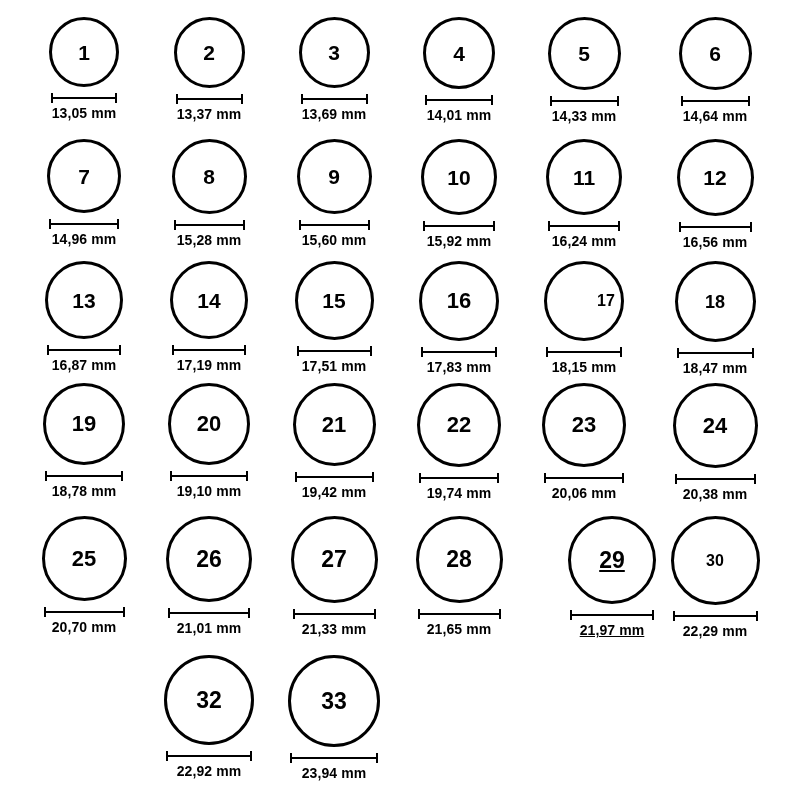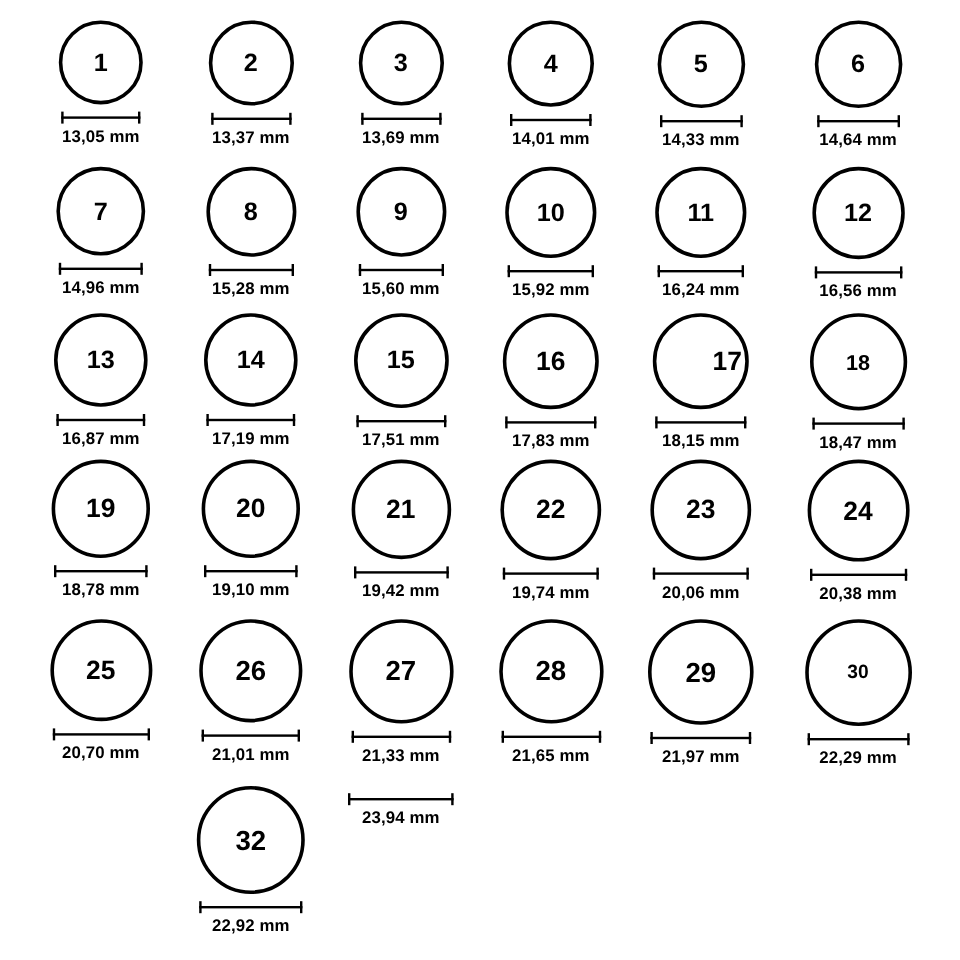--- a/index.html
+++ b/index.html
@@ -247,21 +247,21 @@
       </div>
       <div class="measure" style="width: 76px;">
         <div class="bar"></div>
         <div class="cap left"></div>
         <div class="cap right"></div>
       </div>
       <div class="ring-label">17,83 mm</div>
     </div>
     <div class="ring-cell" style="left: 522px; top: 261px; width: 124px;">
       <div class="ring-circle" style="width: 80px; height: 80px;">
-        <span class="ring-number" style="font-size: 22px; margin-left: 44px;">17</span>
+        <span class="ring-number" style="font-size: 16px; margin-left: 44px;">17</span>
       </div>
       <div class="measure" style="width: 76px;">
         <div class="bar"></div>
         <div class="cap left"></div>
         <div class="cap right"></div>
       </div>
       <div class="ring-label">18,15 mm</div>
     </div>
     <div class="ring-cell" style="left: 653px; top: 261px; width: 124px;">
       <div class="ring-circle" style="width: 81px; height: 81px;">
@@ -377,21 +377,21 @@
       <div class="ring-circle" style="width: 87px; height: 87px;">
         <span class="ring-number" style="font-size: 23px;">28</span>
       </div>
       <div class="measure" style="width: 83px;">
         <div class="bar"></div>
         <div class="cap left"></div>
         <div class="cap right"></div>
       </div>
       <div class="ring-label">21,65 mm</div>
     </div>
-    <div class="ring-cell" style="left: 522px; top: 516px; width: 124px;">
+    <div class="ring-cell" style="left: 550px; top: 516px; width: 124px; text-decoration: underline;">
       <div class="ring-circle" style="width: 88px; height: 88px;">
         <span class="ring-number" style="font-size: 23px;">29</span>
       </div>
       <div class="measure" style="width: 84px;">
         <div class="bar"></div>
         <div class="cap left"></div>
         <div class="cap right"></div>
       </div>
       <div class="ring-label">21,97 mm</div>
     </div>
@@ -411,20 +411,23 @@
         <span class="ring-number" style="font-size: 23px;">32</span>
       </div>
       <div class="measure" style="width: 86px;">
         <div class="bar"></div>
         <div class="cap left"></div>
         <div class="cap right"></div>
       </div>
       <div class="ring-label">22,92 mm</div>
     </div>
     <div class="ring-cell" style="left: 272px; top: 655px; width: 124px;">
+      <div class="ring-circle" style="width: 92px; height: 92px;">
+        <span class="ring-number" style="font-size: 23px;">33</span>
+      </div>
       <div class="measure" style="width: 88px;">
         <div class="bar"></div>
         <div class="cap left"></div>
         <div class="cap right"></div>
       </div>
       <div class="ring-label">23,94 mm</div>
     </div>
   </div>
 
 </body></html>

